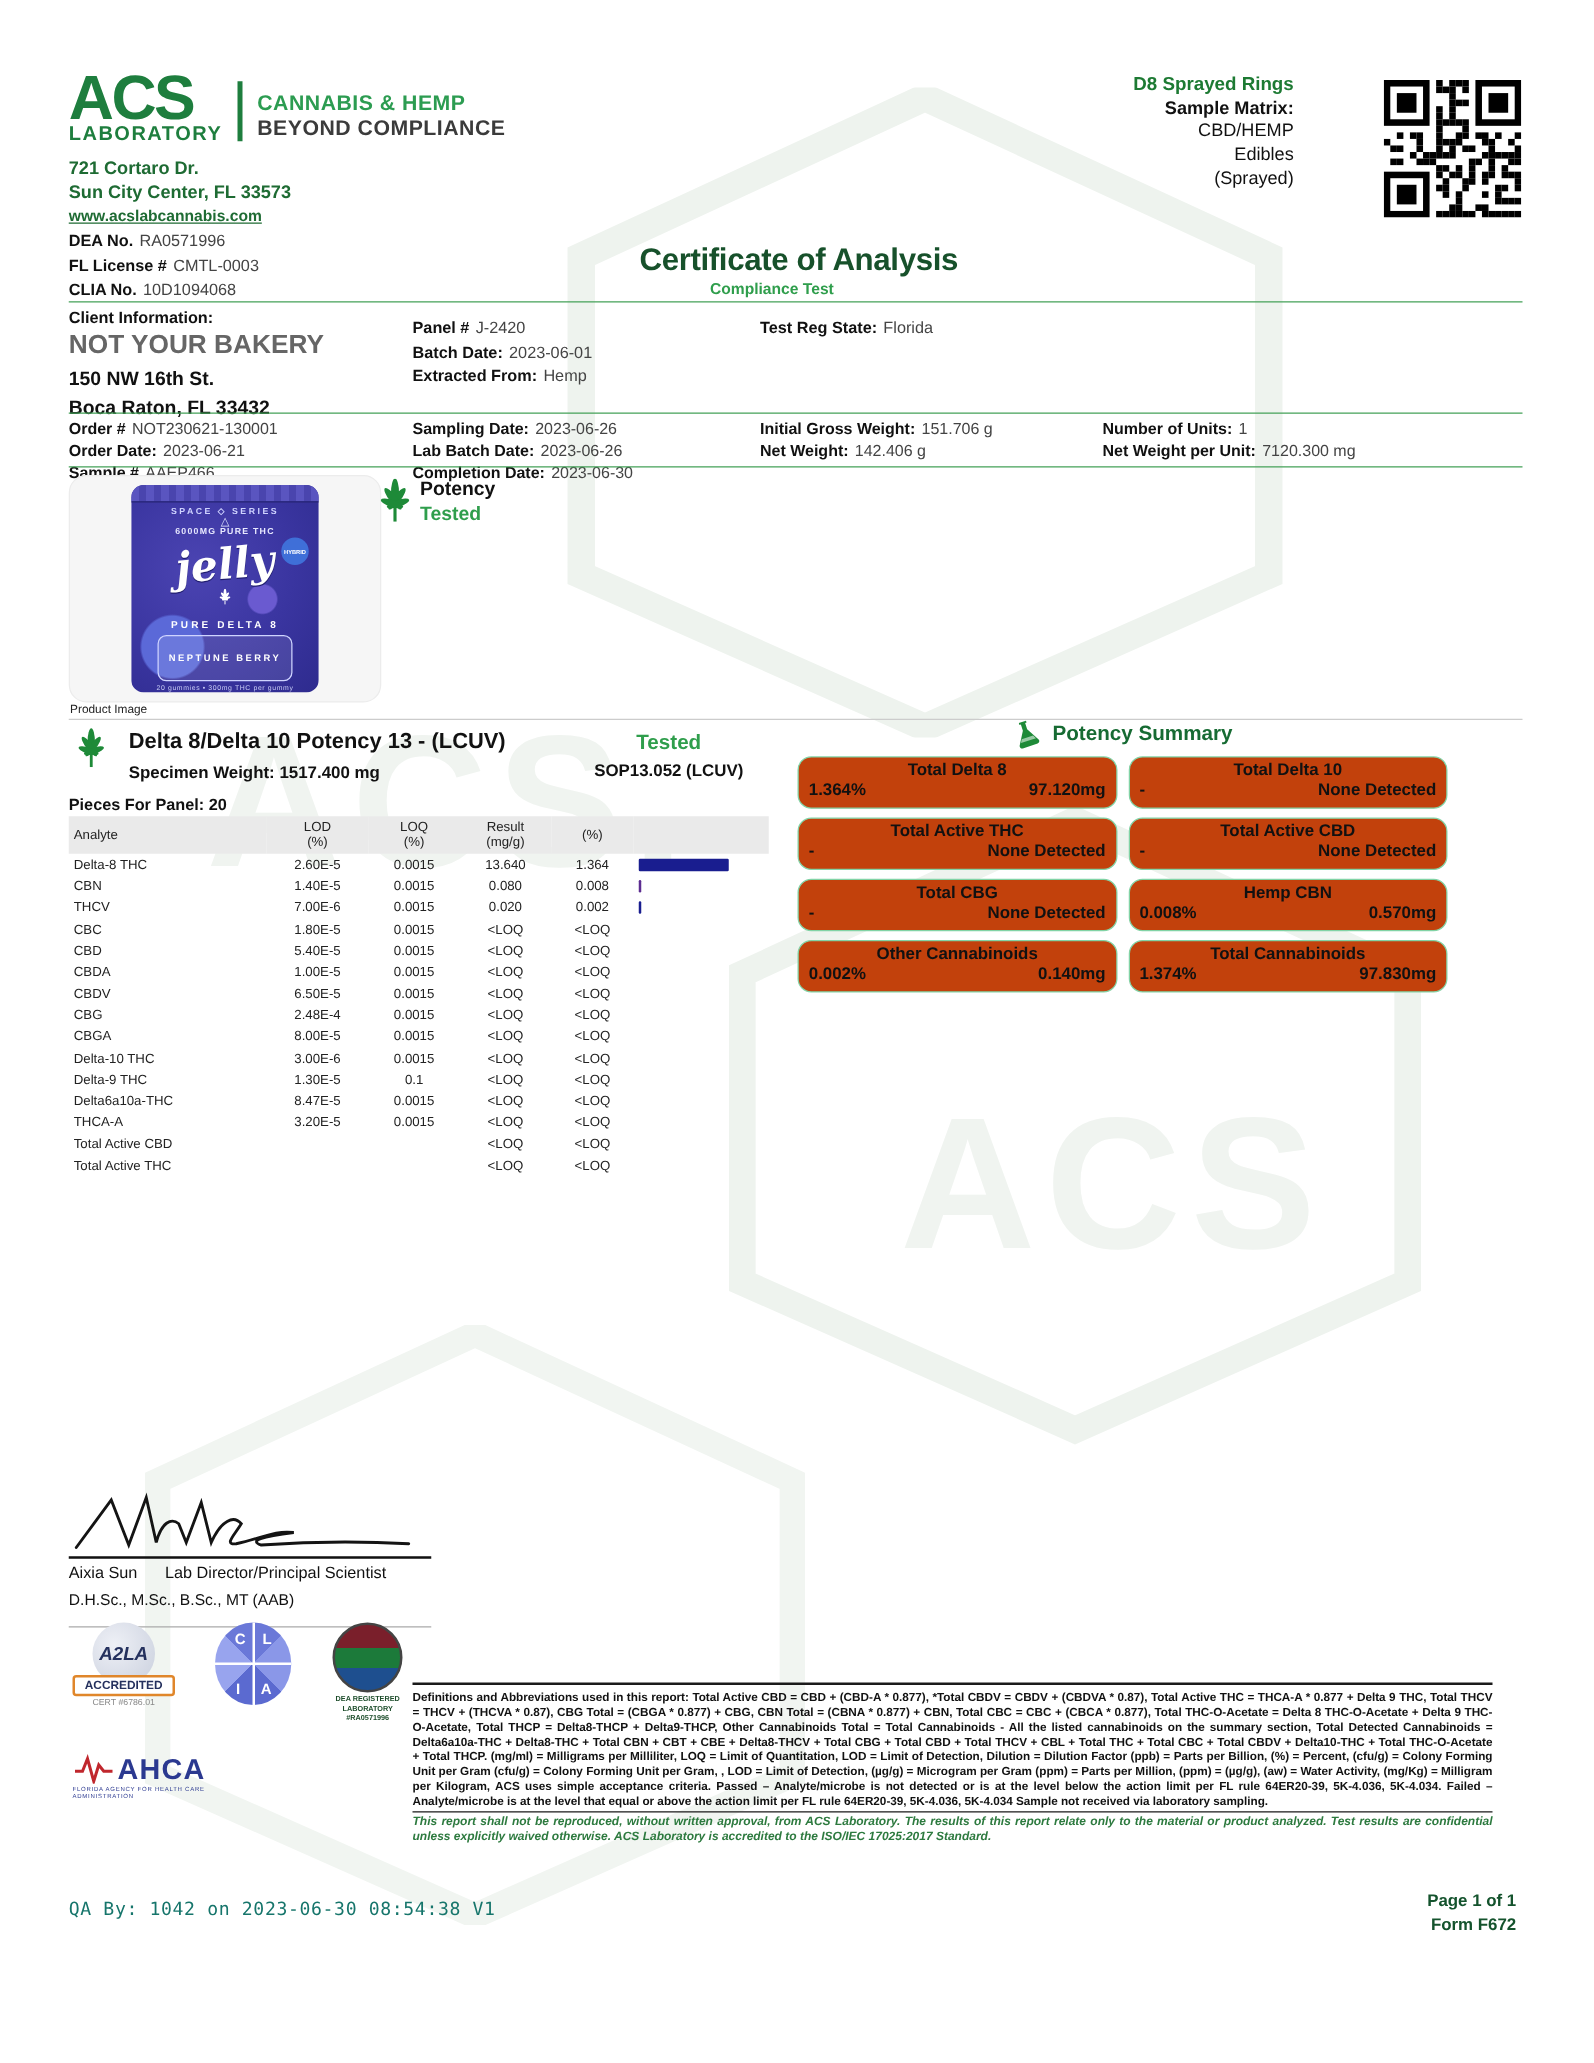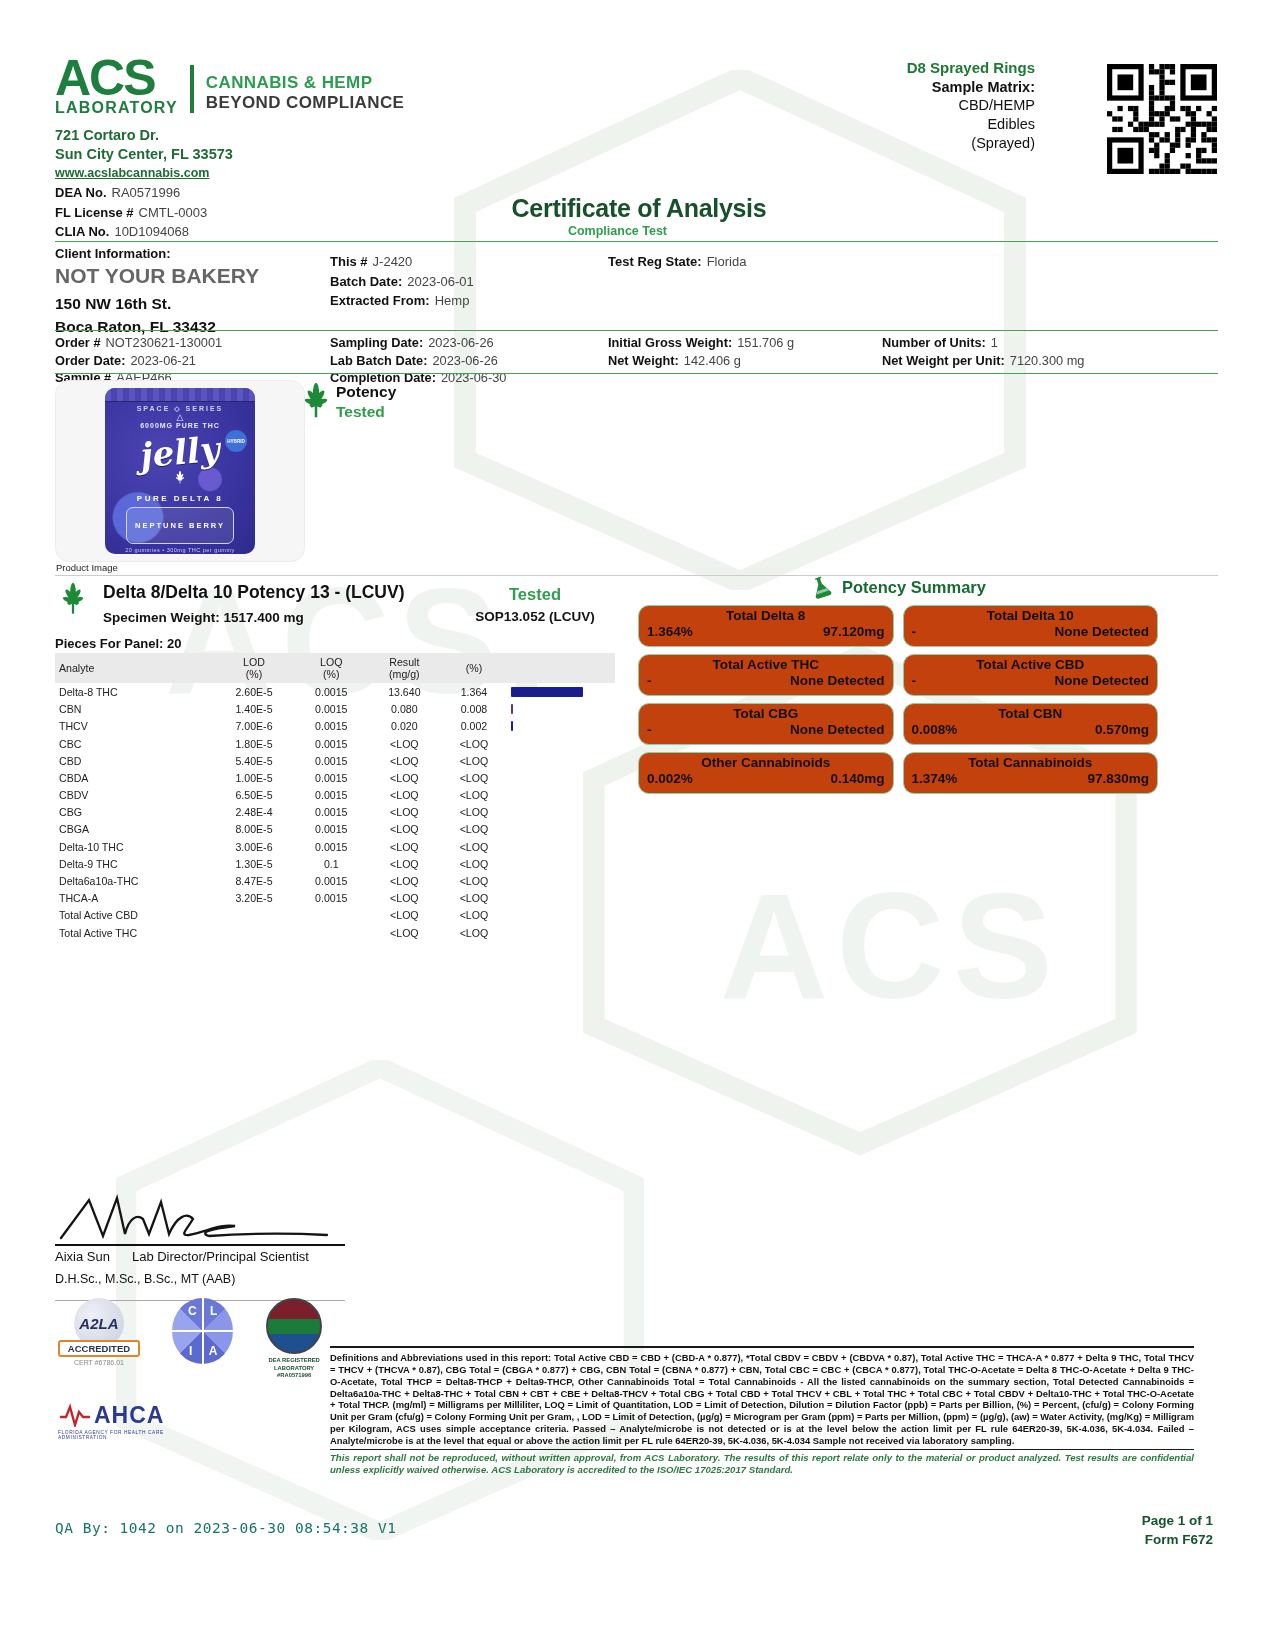--- a/index.html
+++ b/index.html
@@ -361,21 +361,21 @@
   <div class="grule" style="top:241px;"></div>
 
   <div class="client-col">
     <div class="ci-label">Client Information:</div>
     <div class="ci-name">NOT YOUR BAKERY</div>
     <div class="ci-line">150 NW 16th St.</div>
     <div class="ci-line">Boca Raton, FL 33432</div>
   </div>
   <div class="batch-col">
       <div class="kv">
-        <b>This #</b>
+        <b>Panel #</b>
         <span>J-2420</span>
       </div>
       <div class="kv">
         <b>Batch Date:</b>
         <span>2023-06-01</span>
       </div>
       <div class="kv">
         <b>Extracted From:</b>
         <span>Hemp</span>
       </div>
@@ -689,21 +689,21 @@
           </div>
         </div>
         <div class="scard">
           <div class="t">Total CBG</div>
           <div class="vals">
             <span>-</span>
             <span>None Detected</span>
           </div>
         </div>
         <div class="scard">
-          <div class="t">Total CBN</div>
+          <div class="t">Hemp CBN</div>
           <div class="vals">
             <span>0.008%</span>
             <span>0.570mg</span>
           </div>
         </div>
         <div class="scard">
           <div class="t">Other Cannabinoids</div>
           <div class="vals">
             <span>0.002%</span>
             <span>0.140mg</span>

